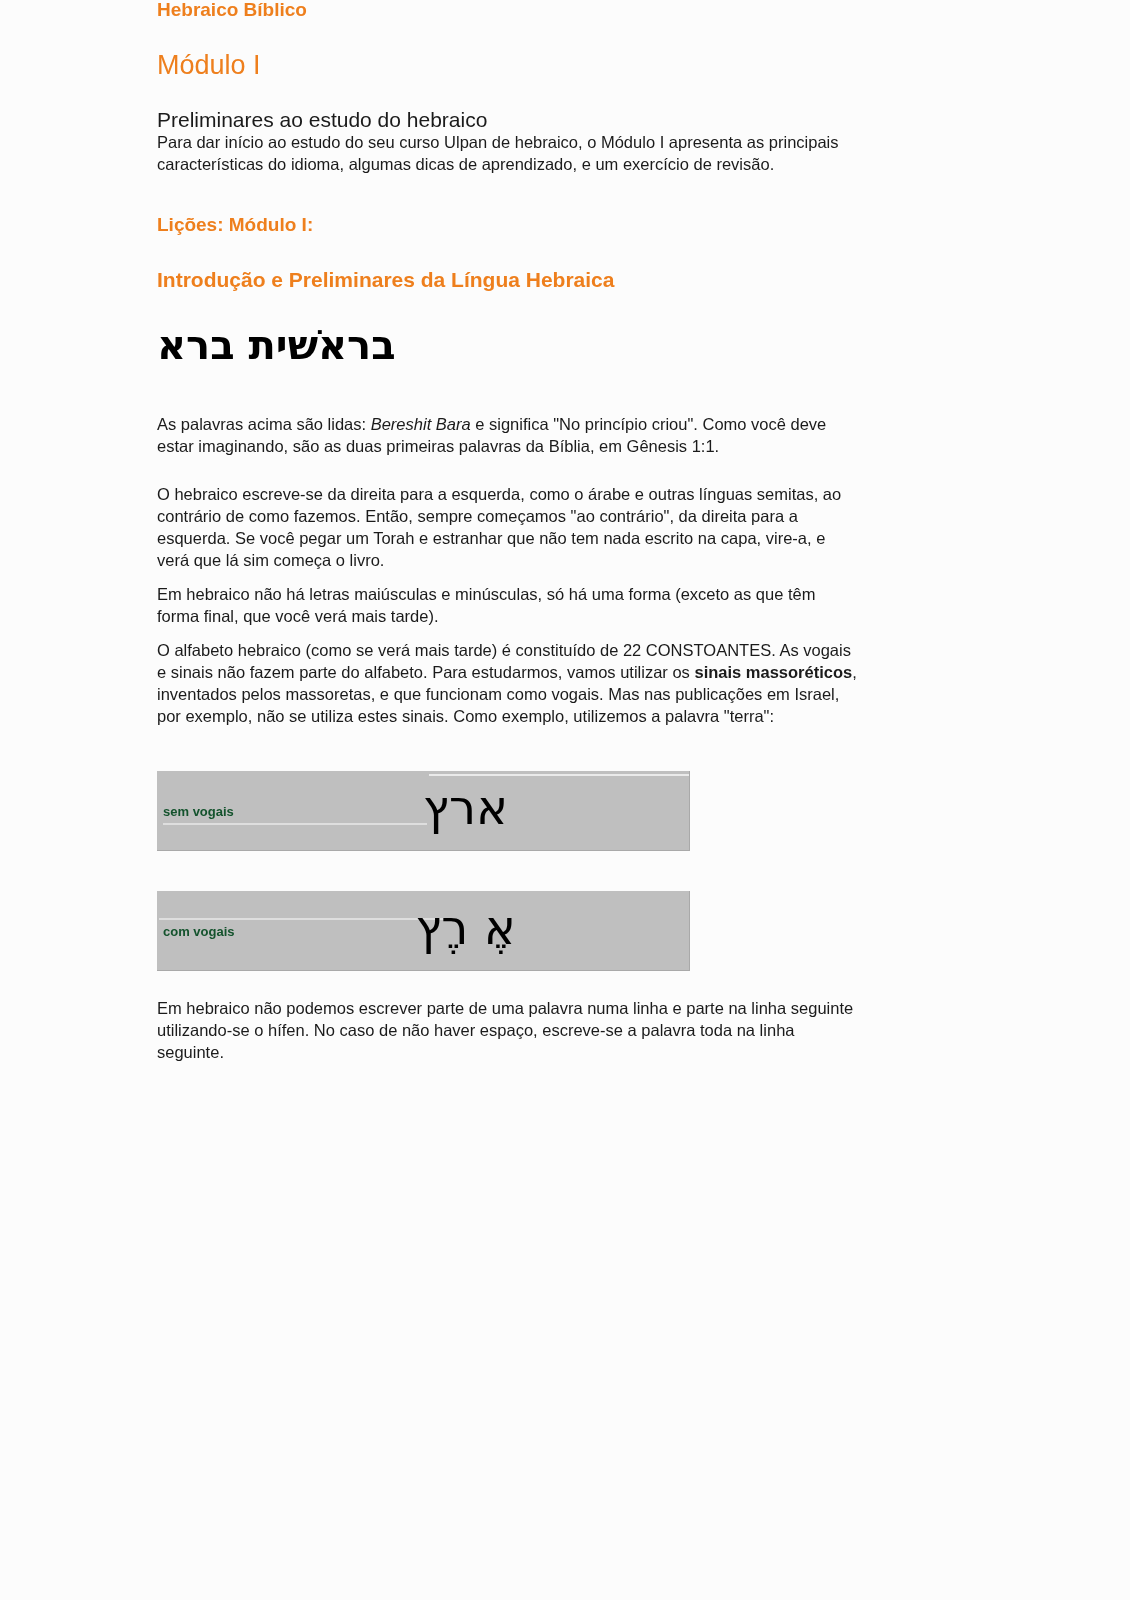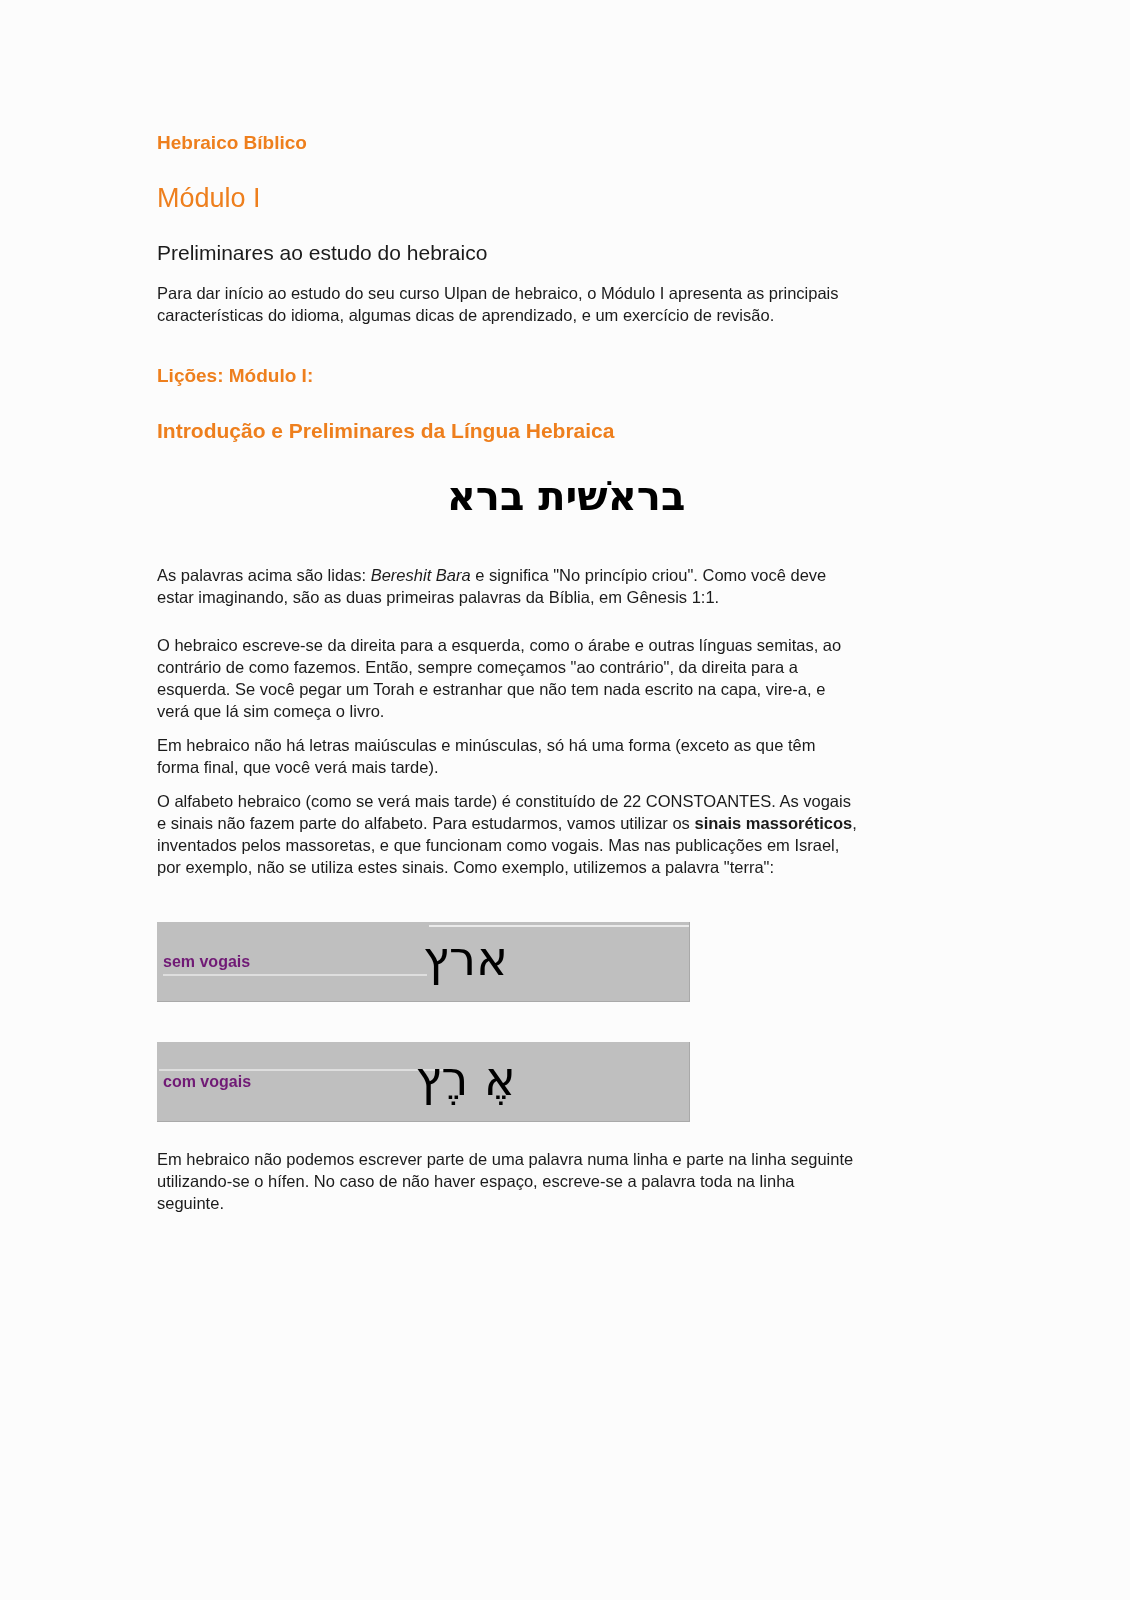--- a/index.html
+++ b/index.html
@@ -13,21 +13,20 @@
   body {
     width: 1130px;
     height: 1600px;
     position: relative;
     font-family: "Liberation Sans", "DejaVu Sans", sans-serif;
     color: var(--text);
     background: var(--page_background);
     overflow: hidden;
   }
   .content {
-    padding-top: 133px;
     padding-left: 157px;
     width: 975px;
   }
   .h-small {
     color: var(--accent);
     font-size: 19px;
     line-height: 20px;
     font-weight: bold;
   }
   .h-big {
@@ -49,57 +48,57 @@
     line-height: 22px;
     font-weight: normal;
     margin-top: 29px;
   }
   p {
     font-size: 16.5px;
     line-height: 22px;
     white-space: pre-line;
     width: 818px;
   }
-  .mt18 { margin-top: 18px; }
+  .mt18 { }
   .mt24 { margin-top: 12px; }
   .mt26 { margin-top: 26px; }
   .mt28 { margin-top: 44px; }
   .lessons-heading { margin-top: 40px; }
   .hebrew {
     font-family: "DejaVu Serif", "DejaVu Sans", sans-serif;
     direction: rtl;
     unicode-bidi: embed;
   }
   .hebrew-headline {
     margin-top: 28px;
     width: 818px;
-    text-align: center;
+    text-align: left;
     font-size: 40px;
     line-height: 48px;
     font-weight: bold;
     color: #000;
   }
   .vogais-box {
     position: relative;
     width: 533px;
     height: 80px;
     background: var(--box_background);
     border-right: 1px solid #a9a9a9;
     border-bottom: 1px solid #a9a9a9;
   }
   .box-sem { margin-top: 44px; }
   .box-com { margin-top: 40px; }
   .box-label {
     position: absolute;
     left: 6px;
     top: 50%;
     transform: translateY(-50%);
-    font-size: 16px;
+    font-size: 13px;
     font-weight: bold;
-    color: #701a75;
+    color: #14532d;
   }
   .box-hebrew {
     position: absolute;
     left: 58%;
     top: 46%;
     transform: translate(-50%, -50%);
     font-size: 48px;
     line-height: 1;
     color: #000;
     white-space: nowrap;

